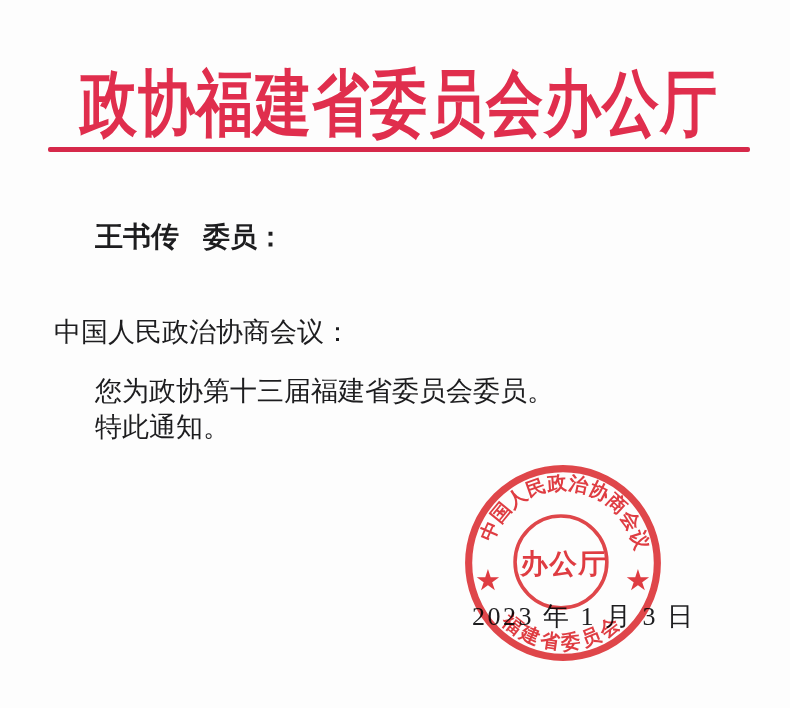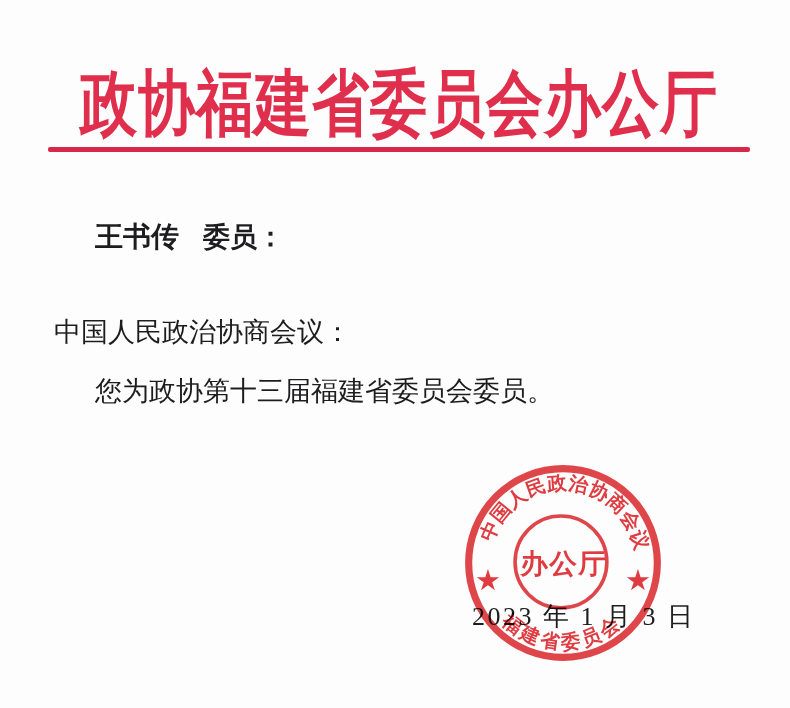--- a/index.html
+++ b/index.html
@@ -84,20 +84,21 @@
 <div class="page">
 
   <div class="letterhead-title">政协福建省委员会办公厅</div>
   <div class="letterhead-rule"></div>
 
   <div class="bodyline greeting">
     <span class="name">王书传</span><span class="salut">委员：</span>
   </div>
   <div class="bodyline l3">中国人民政治协商会议：</div>
   <div class="bodyline l4">您为政协第十三届福建省委员会委员。</div>
+  <div class="bodyline l5">特此通知。</div>
 
   <div class="sign-date">2023 年 1 月 3 日</div>
 
   <svg class="seal" viewBox="0 0 200 200" xmlns="http://www.w3.org/2000/svg">
     <defs>
       <path id="sealArcTop" d="M 30.8,80.1 A 72,72 0 0 1 169.2,80.1" fill="none"></path>
       <path id="sealArcBottom" d="M 35.7,154.0 A 84,84 0 0 0 164.3,154.0" fill="none"></path>
     </defs>
     <circle cx="100" cy="100" r="92.5" stroke-width="7"></circle>
     <circle cx="98" cy="99" r="45" stroke-width="3.5"></circle>

